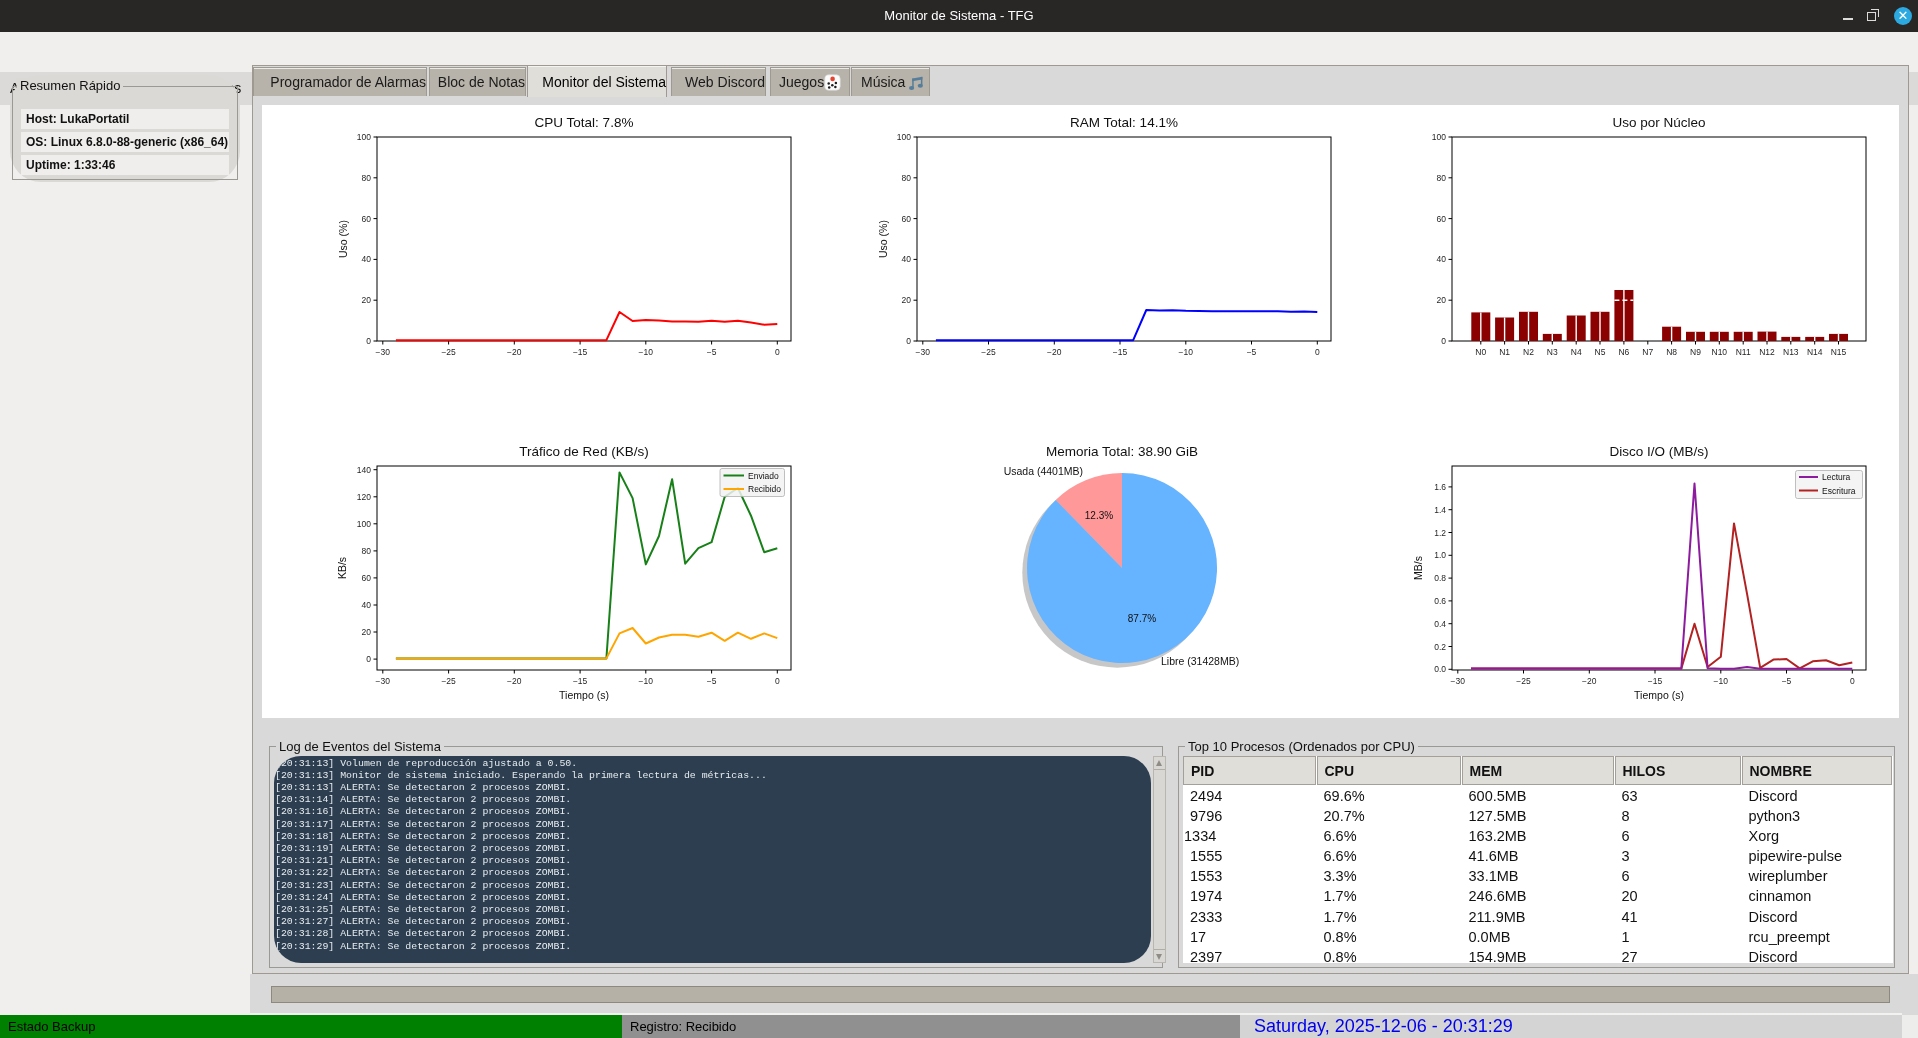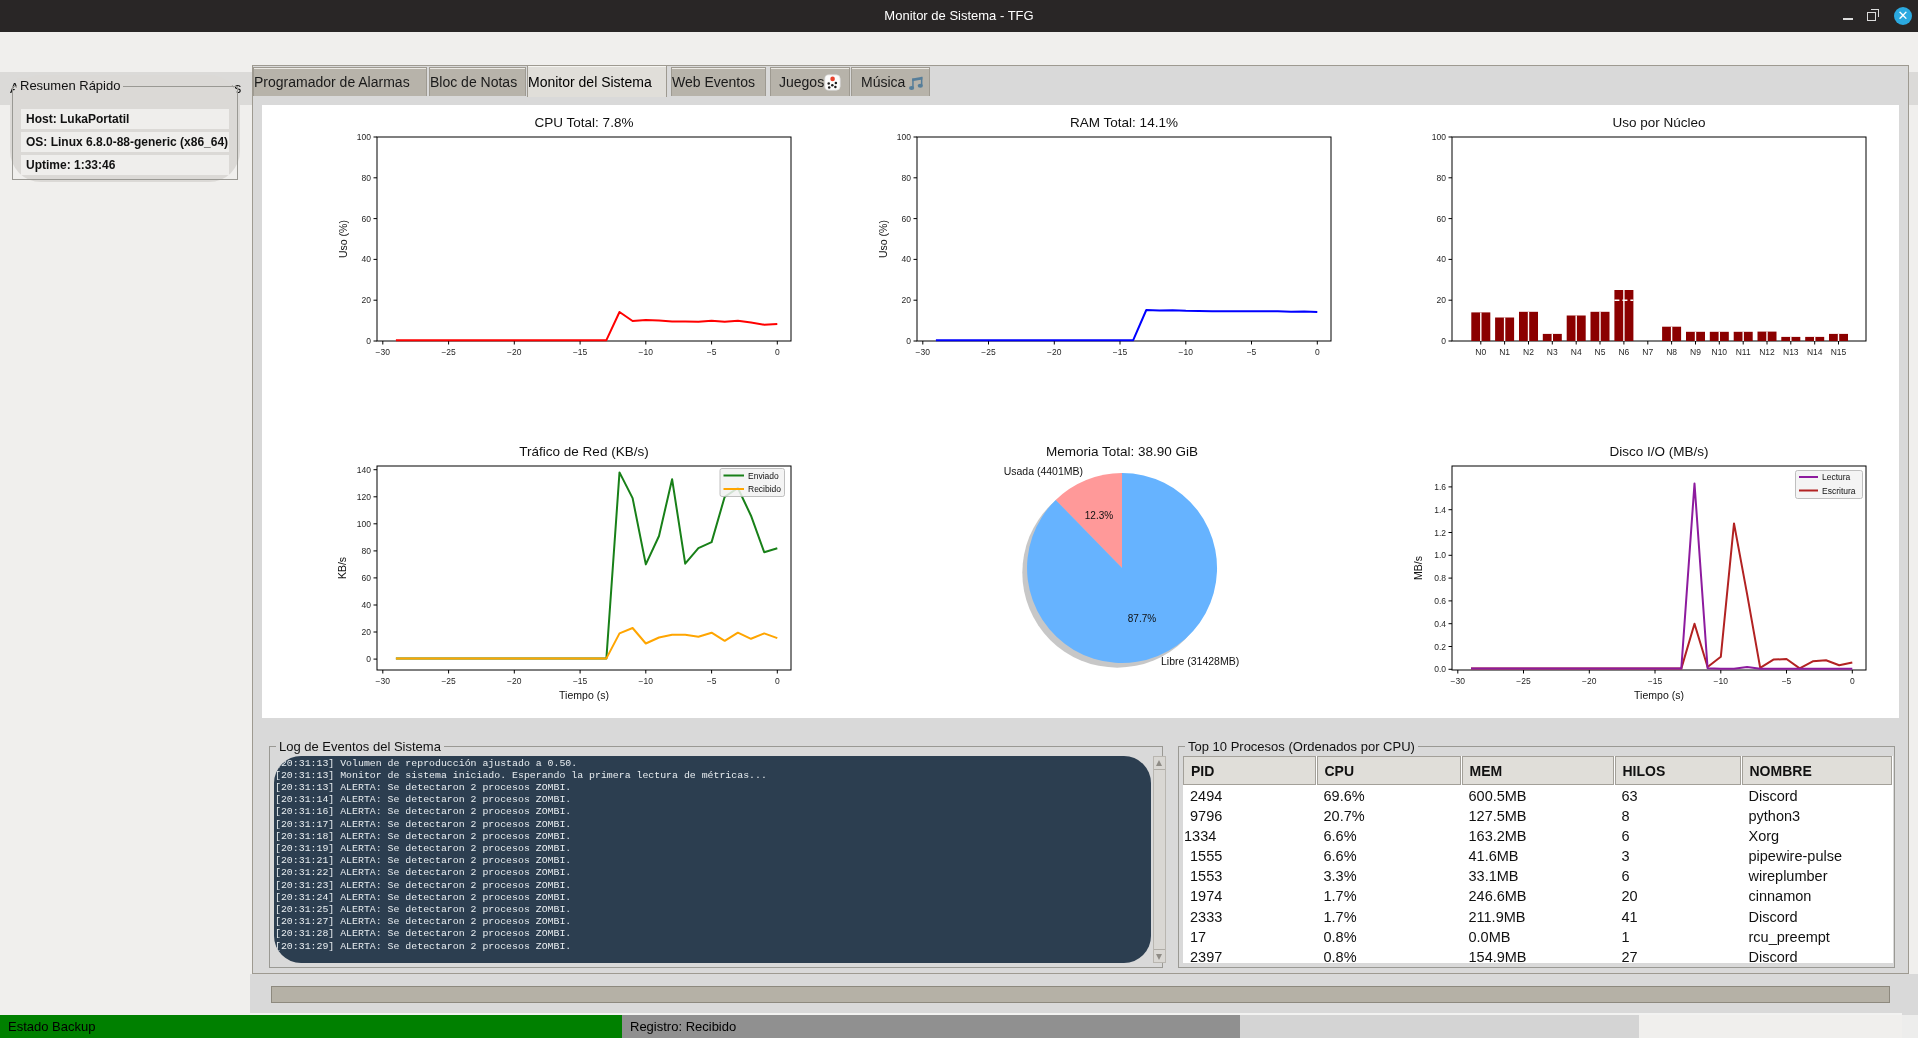--- a/index.html
+++ b/index.html
@@ -15,21 +15,21 @@
 .menubar { left:0; top:32px; width:1918px; height:33px; background:#dbdad8;margin-top:40px; }
 .menubar span { position:absolute; top:8px; font-size:14px; color:#111; }
 .resumen { left:10px; top:75px; width:230px; height:107px; background:#dbd9d6;border-radius:31px; }
 .resumen .bord { position:absolute; left:2px; top:11px; width:226px; height:94px; border:1px solid #9a9994; }
 .resumen .cap { position:absolute; left:7px; top:3px; background:#dbd9d6; padding:0 3px; font-size:13px; color:#111; }
 .rrow { position:absolute; left:11px; width:208px; height:20px; background:#efeeec; font-weight:bold; font-size:12px;
   color:#111; line-height:20px; padding-left:5px; }
 .nb { left:252px; top:65px; width:1657px; height:909px; background:#d9d9d9; border:1px solid #9e9a91; border-top:none; }
 .nbtop { left:252px; top:65px; width:1657px; height:1px; background:#9e9a91; }
 .tab { position:absolute; top:67px; height:29px; background:#b7b3aa; border:1px solid #9e9a91; border-bottom:none; box-shadow:inset 0 1px 0 #eceae5;
-  font-size:14px; color:#1a1a1a; text-align:left; line-height:29px; }
+  font-size:14px; color:#1a1a1a; text-align:right; line-height:29px; }
 .tab.active { top:65px; height:32px; background:#e0ded9; border-color:#9e9a91; box-shadow:inset 0 1px 0 #f5f4f0; line-height:32px; color:#000; z-index:3; }
 .fig { position:absolute; left:262px; top:105px; }
 .lfbord { position:absolute; border:1px solid #9a9994; }
 .lfcap { position:absolute; background:#d9d9d9; padding:0 3px; font-size:13px; color:#111; white-space:nowrap; }
 .logarea { position:absolute; left:274px; top:756px; width:877px; height:207px; background:#2c3e50;
   font-family:"Liberation Mono", monospace; font-size:9.9px; line-height:12.2px; color:#e8edf0; white-space:pre; overflow:hidden;
   padding:1.5px 0 0 1px;border-radius:27px; }
 .sbar { position:absolute; left:1153px; top:756px; width:13px; height:207px; background:#d9d7d3; border:1px solid #b9b6b0; }
 .sbar .up { position:absolute; left:0px; top:0px; width:11px; height:13px; background:#d9d7d3; border-bottom:1px solid #b0ada7; }
 .sbar .up:after { content:""; position:absolute; left:2px; top:3px; width:0; height:0;
@@ -68,21 +68,21 @@
 <div class="abs resumen">
   <div class="bord"></div>
     <div class="cap">Resumen Rápido</div>
   <div class="rrow" style="top:34px">Host: LukaPortatil</div>
   <div class="rrow" style="top:57px">OS: Linux 6.8.0-88-generic (x86_64)</div>
   <div class="rrow" style="top:80px">Uptime: 1:33:46</div>
 </div>
 <div class="tab" style="left:253px;width:174px">Programador de Alarmas</div>
 <div class="tab" style="left:429px;width:97px">Bloc de Notas</div>
 <div class="tab active" style="left:527px;width:140px">Monitor del Sistema</div>
-<div class="tab" style="left:671px;width:95px">Web Eventos</div>
+<div class="tab" style="left:671px;width:95px">Web Discord</div>
 <div class="tab" style="left:770px;width:80px;text-align:left;padding-left:8px">Juegos
   <svg class="dice" style="right:8px;top:6px" width="17" height="17" viewBox="0 0 17 17">
    <rect x="0.8" y="0.8" width="15.4" height="15.4" rx="4" fill="#fcfcfc" stroke="#d8d8d8" stroke-width="0.7"></rect>
    <circle cx="8.6" cy="4.9" r="2.3" fill="#e8432e"></circle>
    <circle cx="4.7" cy="9.4" r="1.25" fill="#1c1c1c"></circle>
       <circle cx="11.9" cy="9.1" r="1.25" fill="#1c1c1c"></circle>
    <circle cx="8.3" cy="11.2" r="1.25" fill="#1c1c1c"></circle>
       <circle cx="5.2" cy="13.4" r="1.25" fill="#1c1c1c"></circle>
    <circle cx="11.4" cy="13.1" r="1.25" fill="#1c1c1c"></circle>
   </svg></div>
@@ -401,14 +401,15 @@
 <div class="td" style="left:285.5px;top:193px">154.9MB</div>
 <div class="td" style="left:438.5px;top:193px">27</div>
 <div class="td" style="left:565.5px;top:193px">Discord</div>
 </div>
 <div class="progzone"></div>
 <div style="position:absolute;left:250px;top:1013px;width:1652px;height:2px;background:#f2f2f1"></div>
 <div class="progress"></div>
 <div class="status">
   <div class="st-green">Estado Backup</div>
   <div class="st-gray">Registro: Recibido</div>
+  <div class="st-date">Saturday, 2025-12-06 - 20:31:29</div>
     <div style="position:absolute;left:1902px;top:0;width:16px;height:23px;background:#ededec"></div>
 </div>
 
 </body></html>

